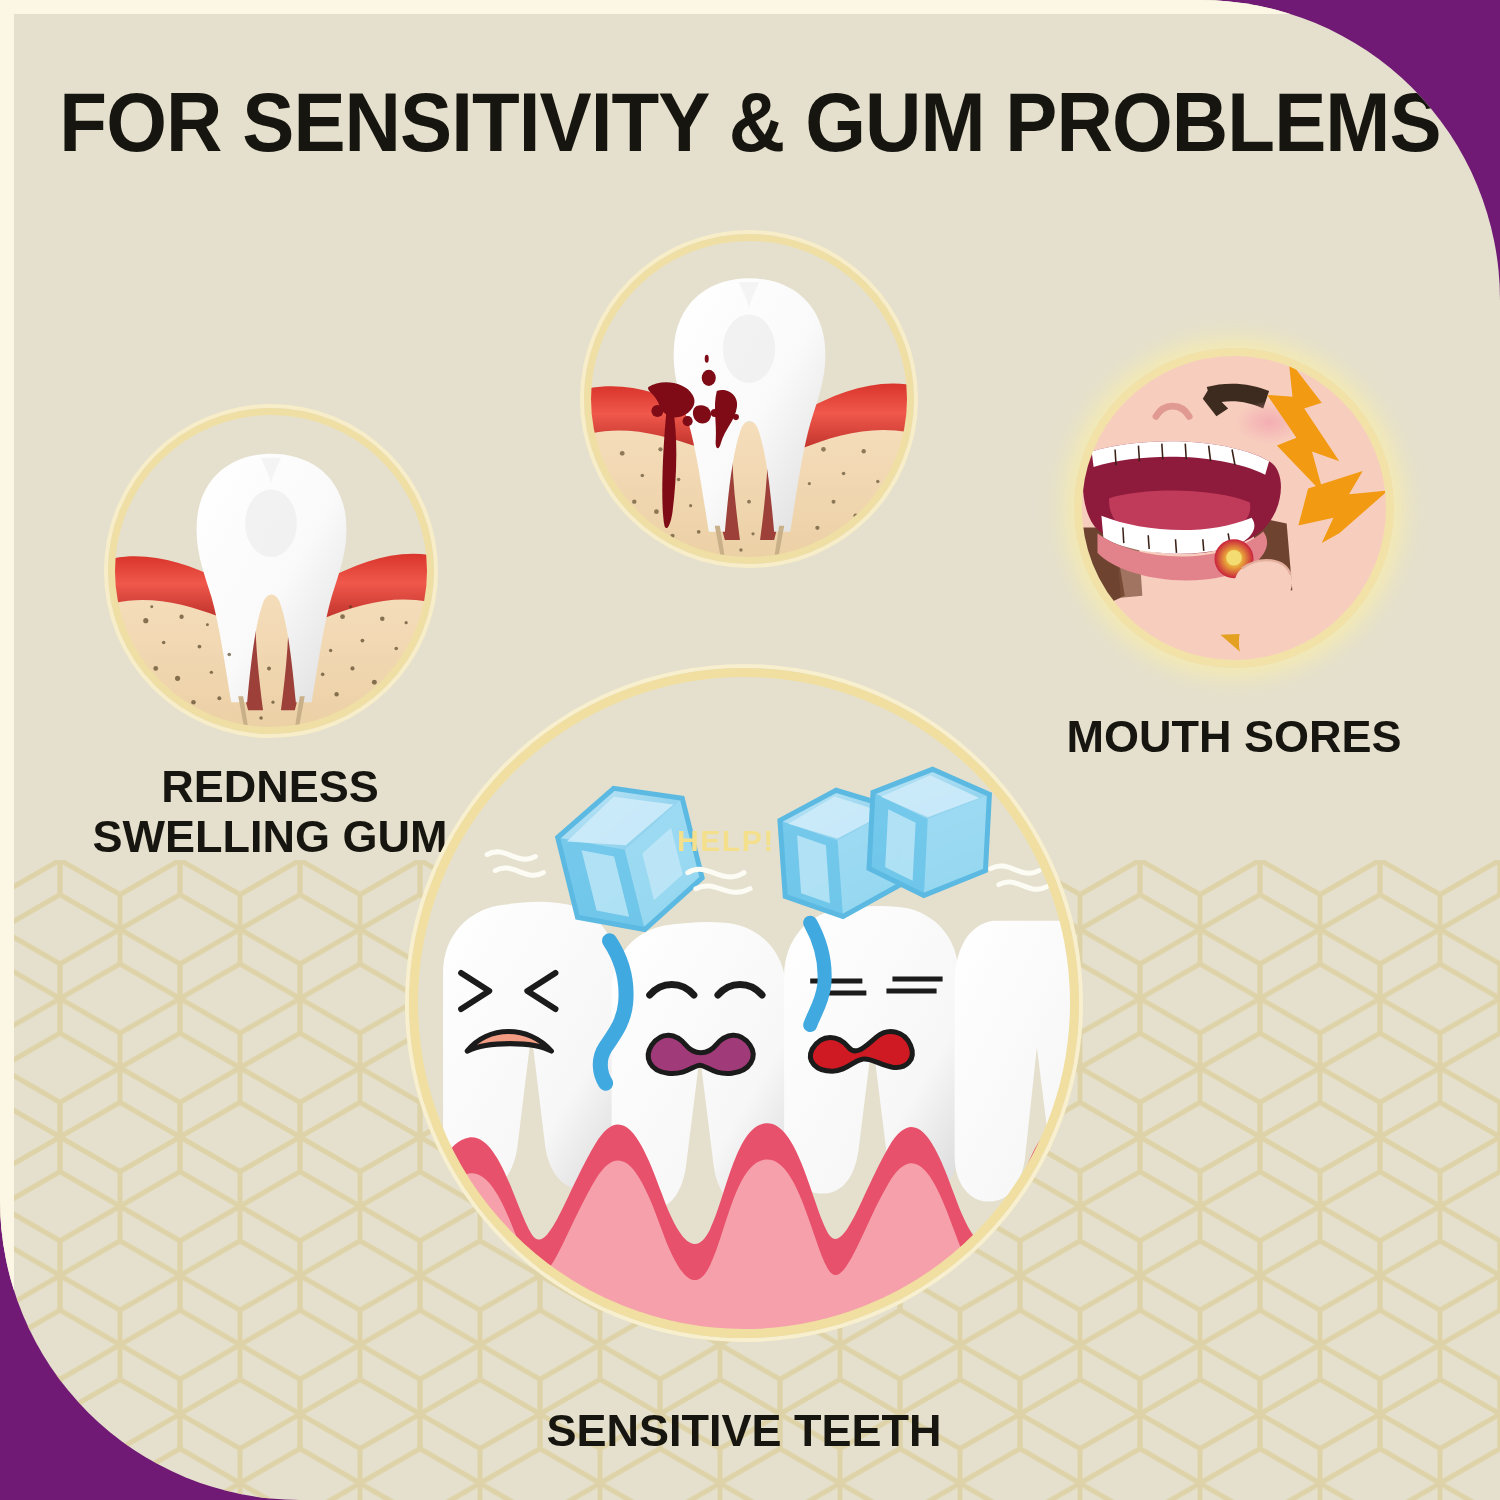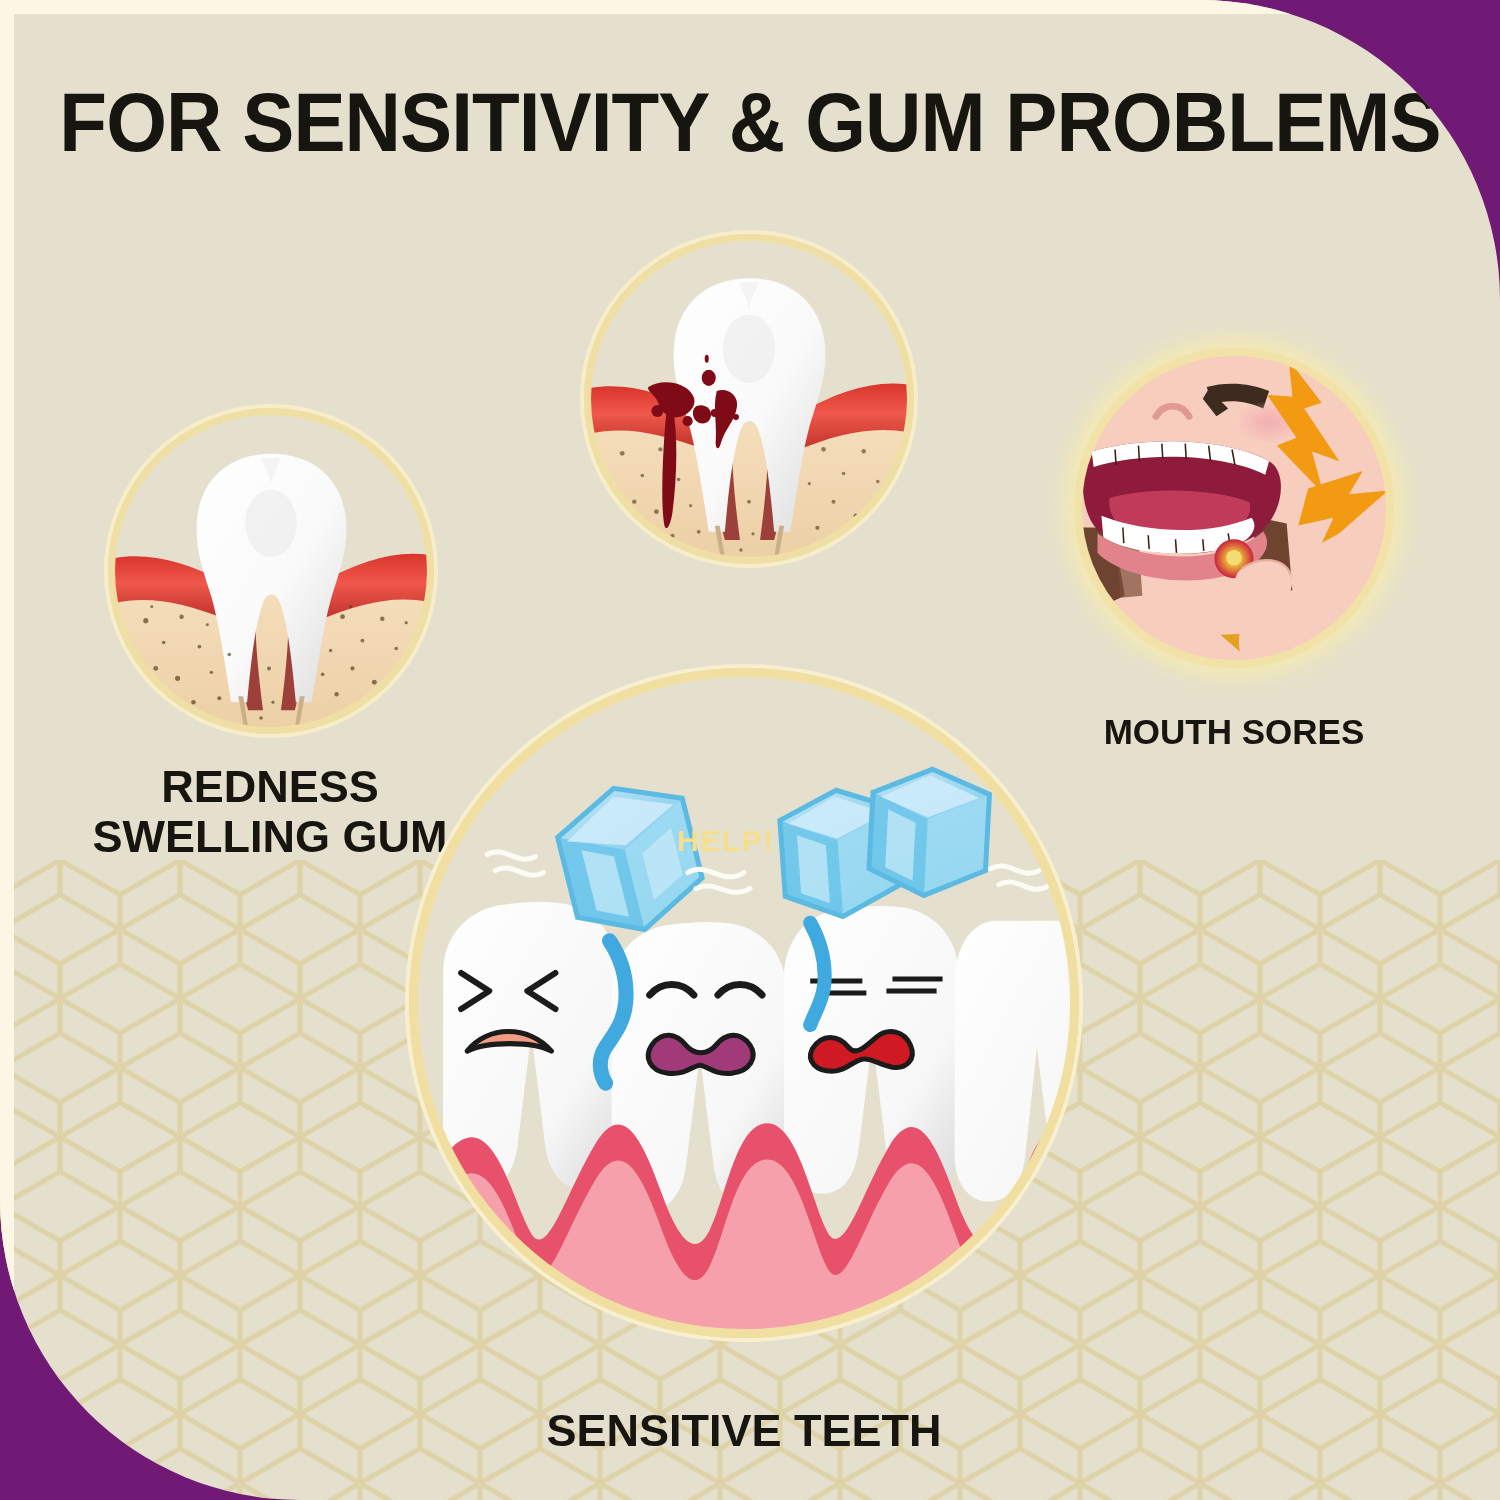--- a/index.html
+++ b/index.html
@@ -343,21 +343,21 @@
             <path d="M168,222 C188,208 212,212 218,228 C224,244 212,260 192,264
                      C174,268 160,258 160,244 C160,234 162,226 168,222 Z"></path>
             <path d="M186,252 C214,238 248,244 262,266 C276,290 264,320 236,326
                      L176,326 C160,312 160,276 186,252 Z"></path>
           </g>
           <path d="M168,222 C188,208 212,212 218,228" stroke="#E5AF9E" stroke-width="2.4" fill="none"></path>
         </g>
       </svg>
     </div>
     <div class="ring" style="left:1074px;top:348px;width:320px;height:320px;border:8px solid #F2E2A8;box-shadow:0 0 22px 10px rgba(250,238,170,.75);"></div>
-    <div class="label" style="left:984px;top:712px;width:500px;font-size:35px;">MOUTH SORES</div>
+    <div class="label" style="left:984px;top:712px;width:500px;font-size:45px;">MOUTH SORES</div>
 
     <div class="circle" style="left:413px;top:672px;width:662px;height:662px;">
       <svg viewBox="0 0 660 660" width="662" height="662">
         <defs>
           <clipPath id="clipC4">
               <circle cx="330" cy="330" r="326"></circle>
             </clipPath>
           <linearGradient id="tG" x1="0" y1="0" x2="1" y2="1">
             <stop offset="0%" stop-color="#FFFFFF"></stop>
             <stop offset="70%" stop-color="#F7F7F7"></stop>

